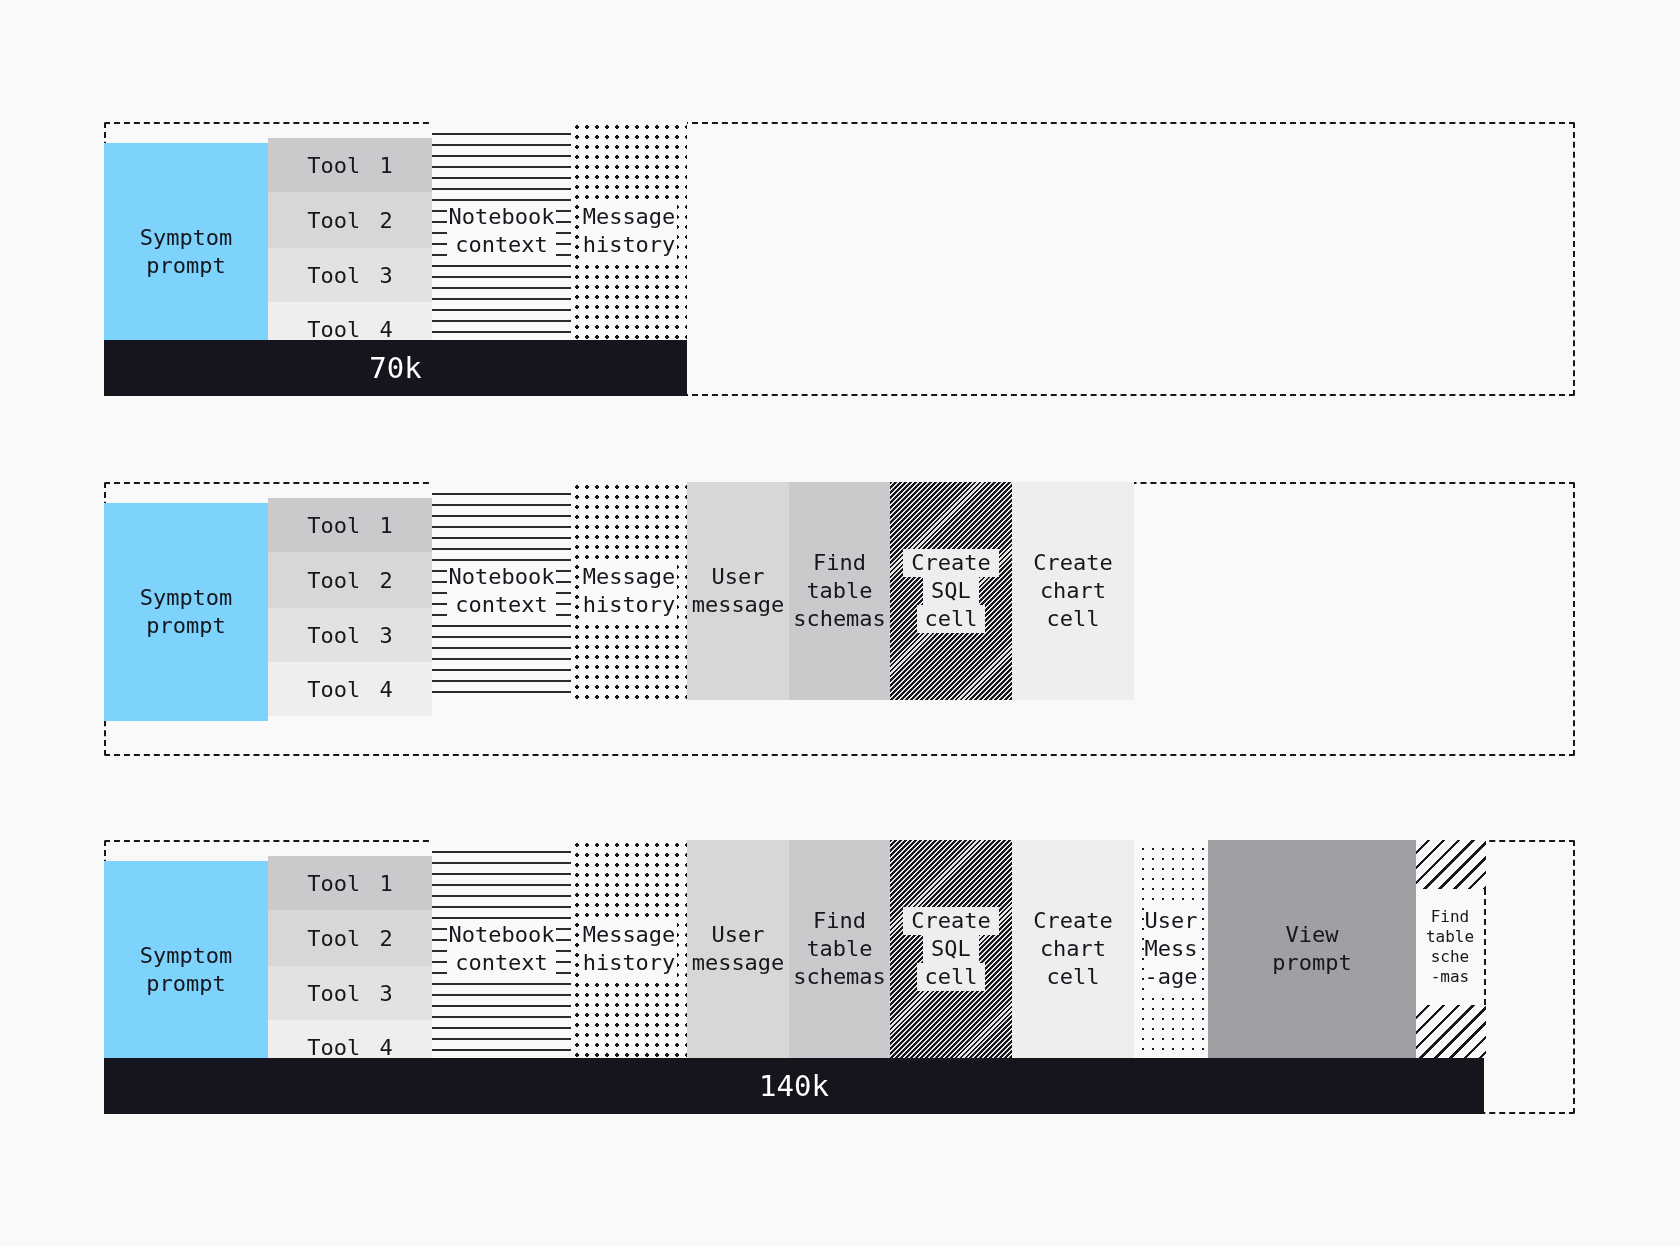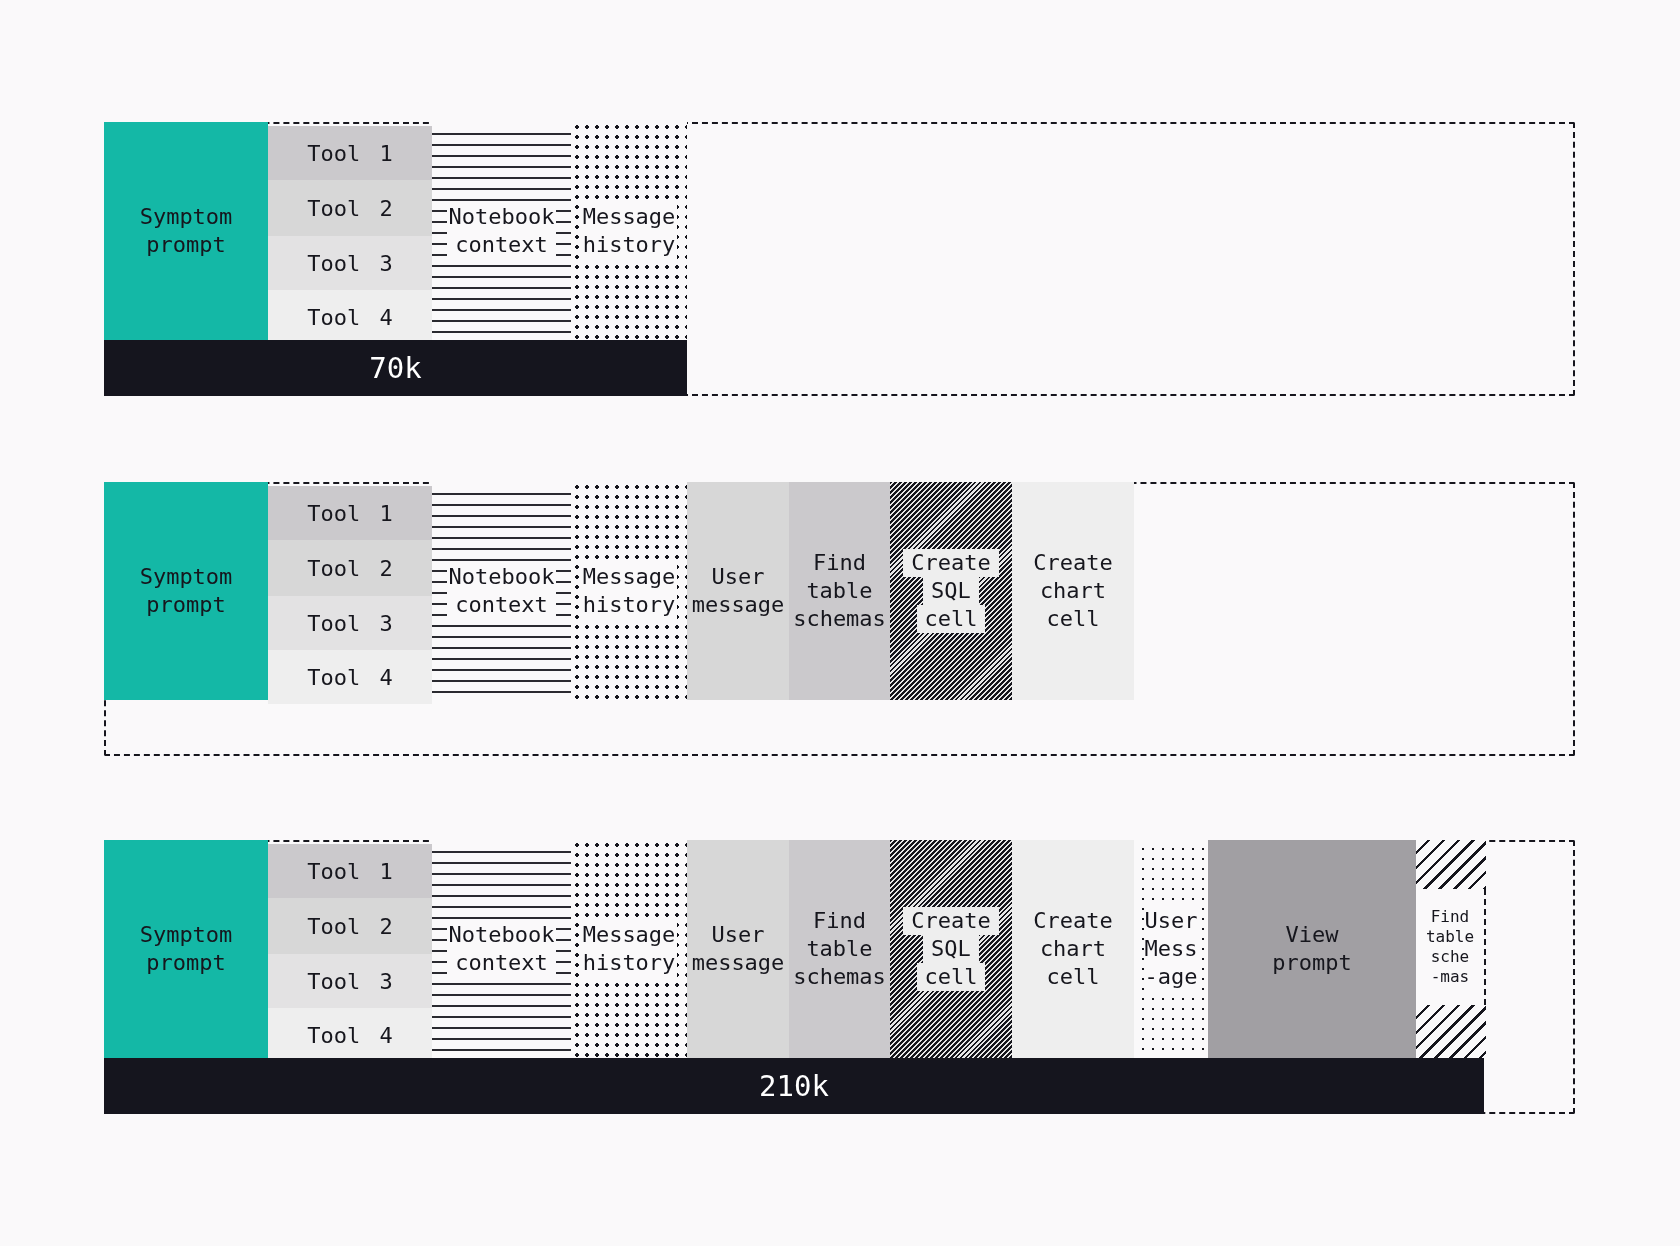--- a/index.html
+++ b/index.html
@@ -10,26 +10,26 @@
   .row { position:absolute; left:104px; width:1471px; height:274px; }
   .frame {
     position:absolute; left:0; top:0; width:1471px; height:274px;
     box-sizing:border-box; border:2px dashed #16161d; border-radius:2px;
   }
   .seg {
     position:absolute; top:0; height:218px; box-sizing:border-box;
     display:flex; align-items:center; justify-content:center; text-align:center;
     font-size:22px; line-height:28px; white-space:pre-line;
   }
-  .tools { position:absolute; top:4px; left:164px; width:164px; height:218px; }
+  .tools { position:absolute; top:16px; left:164px; width:164px; height:218px; }
   .tool {
     position:absolute; left:0; width:164px; display:flex; align-items:center; justify-content:center;
     font-size:22px; word-spacing:6px;
   }
-  .symptom { background:#14b8a6; }
+  .symptom { background:#7dd3fc;margin-top:21px; }
   .notebook {
     background-color:#faf9fa;
     background-image:repeating-linear-gradient(to bottom, transparent 0 9px, #2a2a30 9px 11px);
     background-position:0 2px;
   }
   .message {
     background-color:#faf9fa;
     background-image:radial-gradient(#16161d 1.6px, transparent 1.8px);
     background-size:10px 10px; background-position:1px 0px;
   }
@@ -168,15 +168,15 @@
 prompt</div>
   <div class="seg find2" style="left:1312px;width:70px;">
     <div class="hatch" style="top:0;height:49px;"></div>
     <div class="mid">Find
 table
 sche
 -mas</div>
     <div class="hatch" style="bottom:0;height:53px;"></div>
   </div>
   <div class="bar" style="width:1380px;">
-    <span>210k</span>
+    <span>140k</span>
   </div>
 </div>
 
 </body></html>

